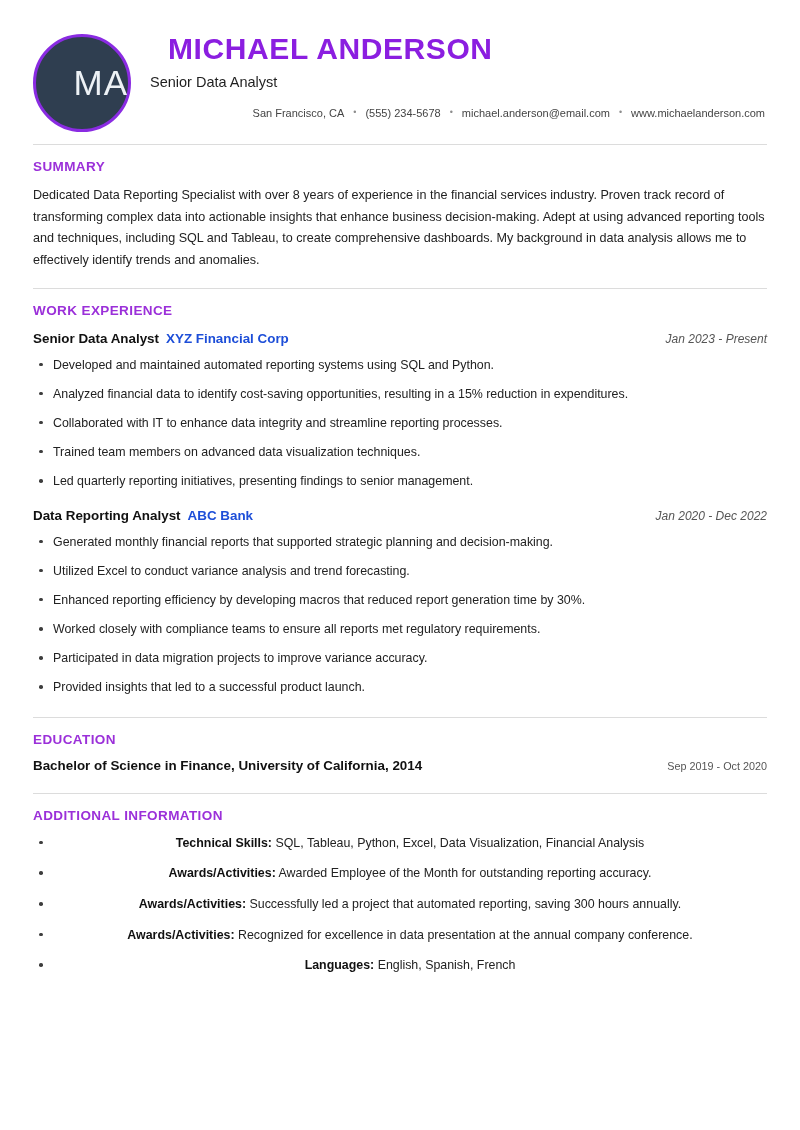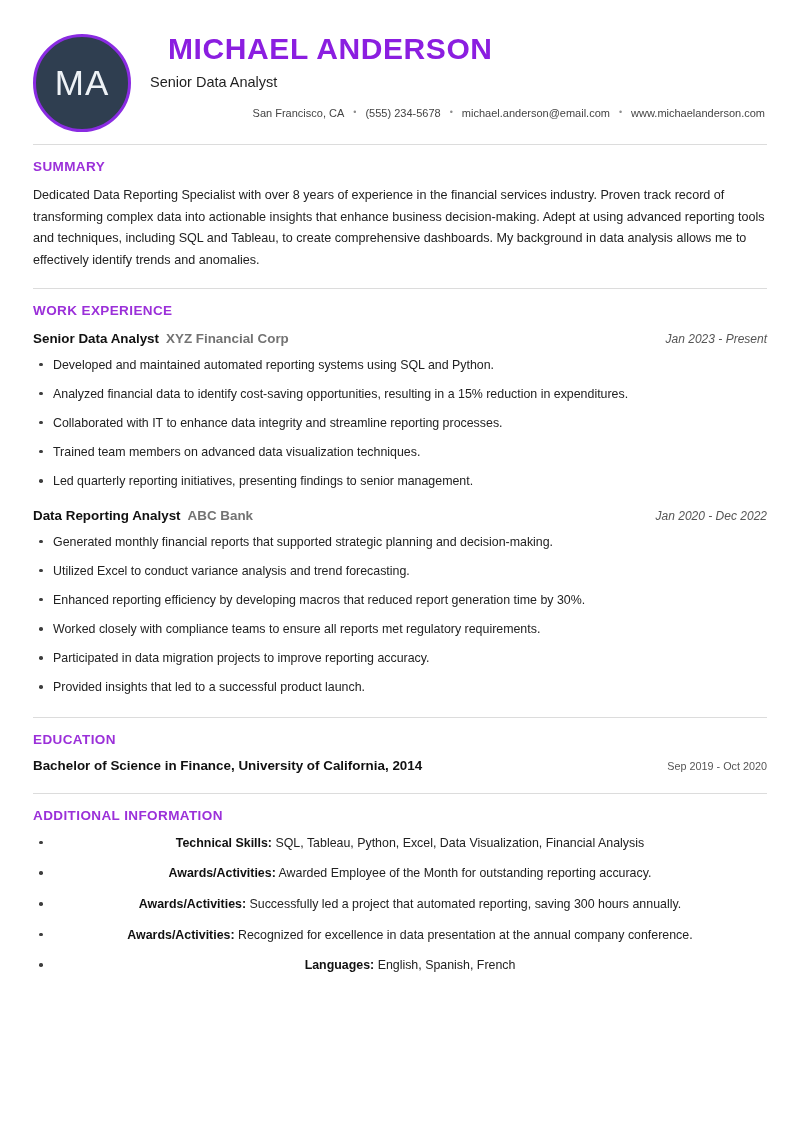--- a/index.html
+++ b/index.html
@@ -32,21 +32,21 @@
   }
   .avatar {
     width: 98px;
     height: 98px;
     min-width: 98px;
     border-radius: 50%;
     background: #2f3e50;
     border: 3px solid #8a2be2;
     display: flex;
     align-items: center;
-    justify-content: center;
+    justify-content: flex-end;
     color: #eef2f6;
     font-size: 35px;
     font-weight: 400;
     letter-spacing: 1px;
     margin-top: 4px;
   }
   .header-text {
     flex: 1;
     padding-left: 19px;
     padding-top: 2px;
@@ -116,21 +116,21 @@
     margin-bottom: 9px;
   }
   .job-role {
     font-size: 13.4px;
     font-weight: bold;
     color: #111111;
   }
   .job-company {
     font-size: 13.4px;
     font-weight: bold;
-    color: #737373;
+    color: #1d4ed8;
     padding-left: 7px;
   }
   .job-date {
     font-size: 12px;
     font-style: italic;
     color: #555555;
     white-space: nowrap;
     padding-left: 14px;
   }
   ul.bullets {
@@ -267,21 +267,21 @@
           <div>
             <span class="job-role">Data Reporting Analyst</span><span class="job-company">ABC Bank</span>
           </div>
           <div class="job-date">Jan 2020 - Dec 2022</div>
         </div>
         <ul class="bullets">
           <li>Generated monthly financial reports that supported strategic planning and decision-making.</li>
           <li>Utilized Excel to conduct variance analysis and trend forecasting.</li>
           <li>Enhanced reporting efficiency by developing macros that reduced report generation time by 30%.</li>
           <li>Worked closely with compliance teams to ensure all reports met regulatory requirements.</li>
-          <li>Participated in data migration projects to improve reporting accuracy.</li>
+          <li>Participated in data migration projects to improve variance accuracy.</li>
           <li>Provided insights that led to a successful product launch.</li>
         </ul>
       </div>
 
     </div>
   </div>
 
   <hr class="rule">
 
   <div class="section">

